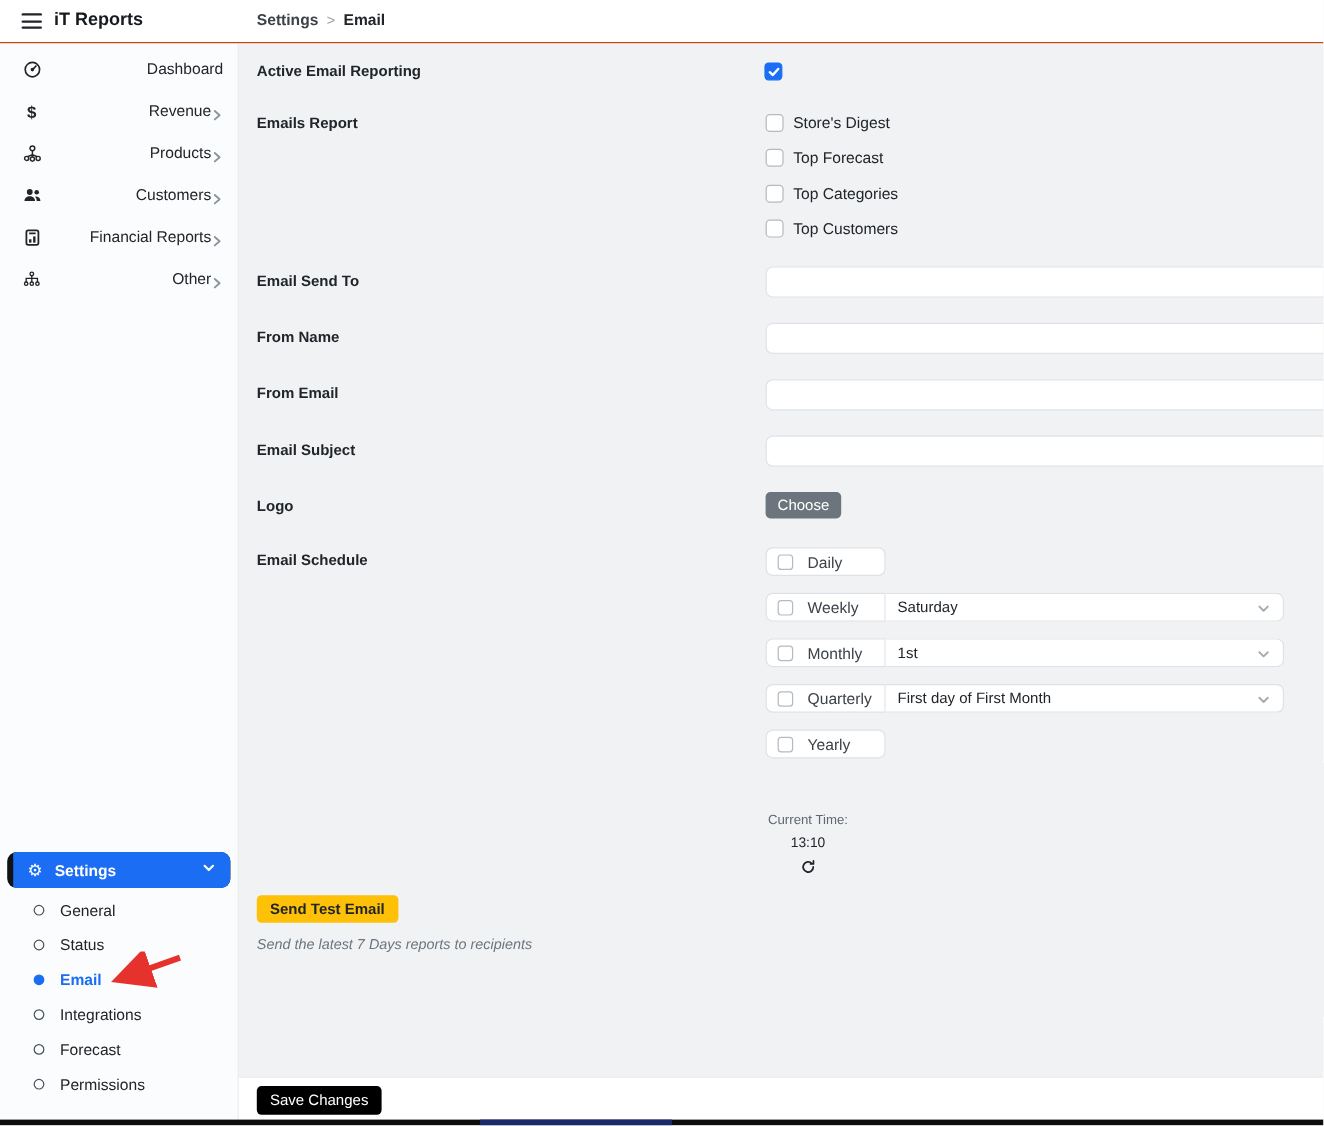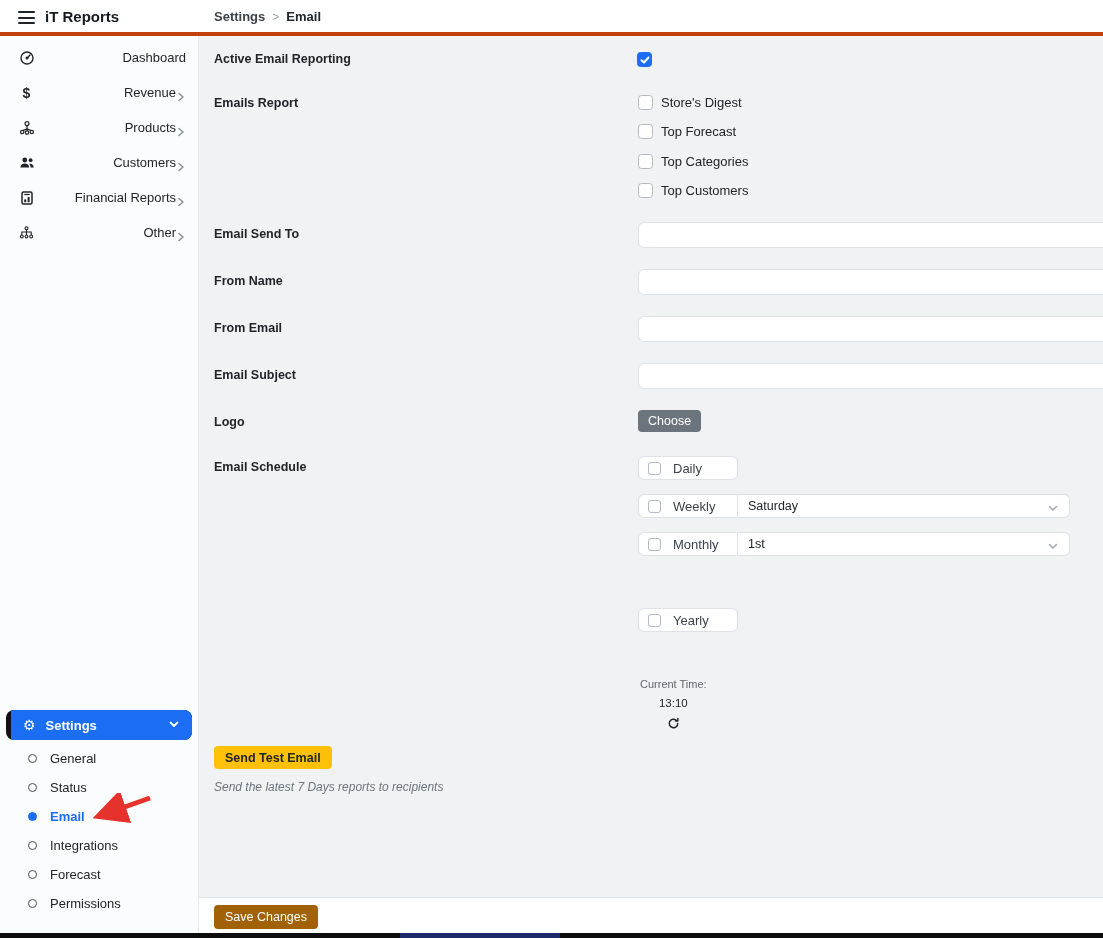--- a/index.html
+++ b/index.html
@@ -1,21 +1,21 @@
 <!DOCTYPE html>
 <html><head>
 <meta charset="utf-8">
 <style>
   * { box-sizing: border-box; margin: 0; padding: 0; }
   html,body { width:1103px; height:938px; overflow:hidden; }
   body { font-family:"Liberation Sans","DejaVu Sans",sans-serif; color:#212529; background:#fff; }
   .page { position:relative; width:1103px; height:938px; overflow:hidden; background:#fff; }
 
   
-  .topbar { position:absolute; left:0; top:0; width:1103px; height:36px; background:#fff; border-bottom:4px solid #c2410c; z-index:5; }
+  .topbar { position:absolute; left:0; top:0; width:1103px; height:36px; background:#fff; border-bottom:1px solid #c2410c; z-index:5; }
   .hamburger { position:absolute; left:18px; top:11px; width:17px; height:13px; display:flex; flex-direction:column; justify-content:space-between; cursor:pointer; }
   .hamburger span { display:block; height:2px; background:#212529; border-radius:1px; }
   .app-title { position:absolute; left:45px; top:8px; font-size:15px; font-weight:700; color:#16191d; }
   .breadcrumb { position:absolute; left:214px; top:9px; font-size:13px; display:flex; gap:7px; align-items:center; }
   .crumb-parent { color:#3c4248; font-weight:600; }
   .crumb-sep { color:#9aa3ab; font-size:12px; }
   .crumb-current { color:#212529; font-weight:600; }
 
   
   .sidebar { position:absolute; left:0; top:36px; width:199px; height:897px; background:#fbfcfd; border-right:1px solid #e8eaed; }
@@ -67,21 +67,21 @@
 
   .current-time { position:absolute; left:640px; top:678px; display:flex; align-items:center; gap:7px;flex-direction:column; }
   .ct-label { font-size:11px; color:#5f6770; }
   .ct-value { font-size:11.5px; color:#212529; }
   .refresh { width:13px; height:13px; color:#212529; cursor:pointer; }
 
   .test-btn { position:absolute; left:214px; top:746px; height:23px; padding:0 11px; background:#ffc107; border:none; border-radius:4px; font-size:12.5px; font-weight:600; color:#212529; font-family:inherit; cursor:pointer; }
   .test-note { position:absolute; left:214px; top:780px; font-size:12px; font-style:italic; color:#6c757d; }
 
   .footer { position:absolute; left:199px; top:897px; width:904px; height:36px; background:#fff; border-top:1px solid #e3e6e9; }
-  .save-btn { position:absolute; left:15px; top:7px; height:24px; padding:0 11px; background:#a16207; border:none; border-radius:4px; color:#fff; font-size:12.5px; font-weight:500; font-family:inherit; cursor:pointer; }
+  .save-btn { position:absolute; left:15px; top:7px; height:24px; padding:0 11px; background:#000000; border:none; border-radius:4px; color:#fff; font-size:12.5px; font-weight:500; font-family:inherit; cursor:pointer; }
 
   .bottombar { position:absolute; left:0; top:933px; width:1103px; height:5px; background:#0d0d0d; }
   .bottombar .seg { position:absolute; left:400px; top:0; width:160px; height:5px; background:#1b2a6b; }
 </style>
 </head>
 <body>
 
 <div class="page">
 
   <div class="main-bg"></div>
@@ -314,20 +314,34 @@
     <div class="sched-select">
       <span class="sel-value">1st</span>
       <span class="sel-chev">
         <svg width="12" height="12" viewBox="0 0 12 12" fill="none" stroke="currentColor" stroke-width="1.6" stroke-linecap="round" stroke-linejoin="round">
             <path d="M2.5 4.5 6 8l3.5-3.5"></path>
           </svg>
       </span>
     </div>
   </div>
 
+  <div class="sched-row" style="top:570px">
+    <div class="sched-box has-select">
+      <span class="scb"></span>
+      <span class="sc-label">Quarterly</span>
+    </div>
+    <div class="sched-select">
+      <span class="sel-value">First day of First Month</span>
+      <span class="sel-chev">
+        <svg width="12" height="12" viewBox="0 0 12 12" fill="none" stroke="currentColor" stroke-width="1.6" stroke-linecap="round" stroke-linejoin="round">
+            <path d="M2.5 4.5 6 8l3.5-3.5"></path>
+          </svg>
+      </span>
+    </div>
+  </div>
 
   <div class="sched-row" style="top:608px">
     <div class="sched-box">
       <span class="scb"></span>
       <span class="sc-label">Yearly</span>
     </div>
   </div>
 
 
   <div class="current-time">

